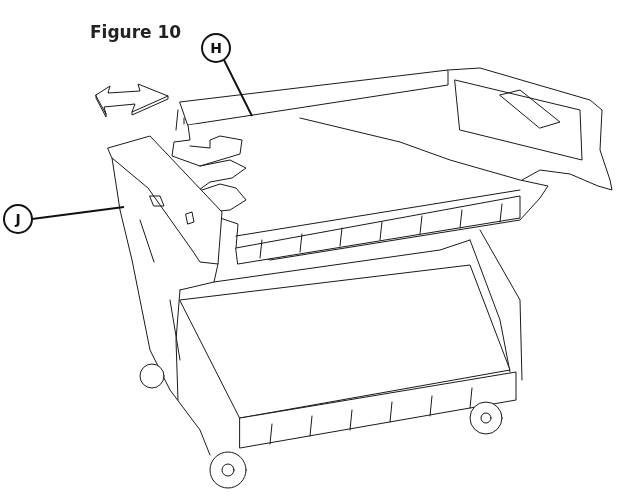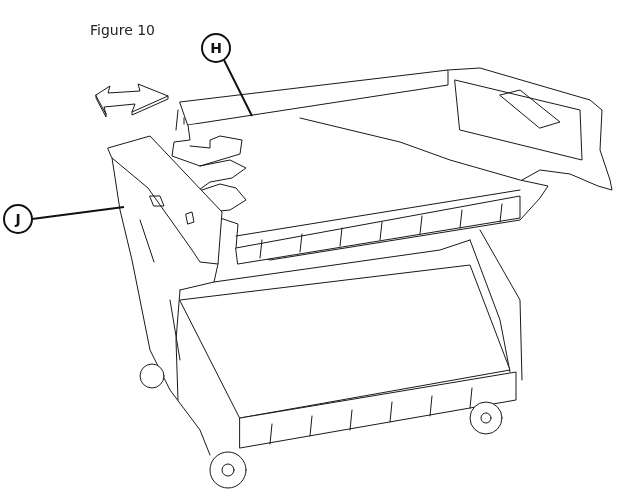--- a/index.html
+++ b/index.html
@@ -1,17 +1,17 @@
 <!DOCTYPE html>
 <html><head>
 <meta charset="utf-8">
 <style>
   html, body { margin: 0; padding: 0; background: #ffffff; }
   body { width: 639px; height: 503px; position: relative; overflow: hidden; font-family: "DejaVu Sans", sans-serif; }
-  .fig-title { position: absolute; left: 90px; top: 22px; font-size: 14px; color: #222; }
+  .fig-title { position: absolute; left: 90px; top: 22px; font-size: 17px; color: #222; font-weight: bold; }
   svg { position: absolute; left: 0; top: 0; }
   .callout-text { font-family: "DejaVu Sans", sans-serif; font-weight: bold; font-size: 14px; fill: #111; }
 </style>
 </head>
 <body>
 
 <div class="fig-title">Figure 10</div>
 
 <svg width="639" height="503" viewBox="0 0 639 503" xmlns="http://www.w3.org/2000/svg">
   <g fill="none" stroke="#1a1a1a" stroke-width="1" stroke-linejoin="round" stroke-linecap="round">

